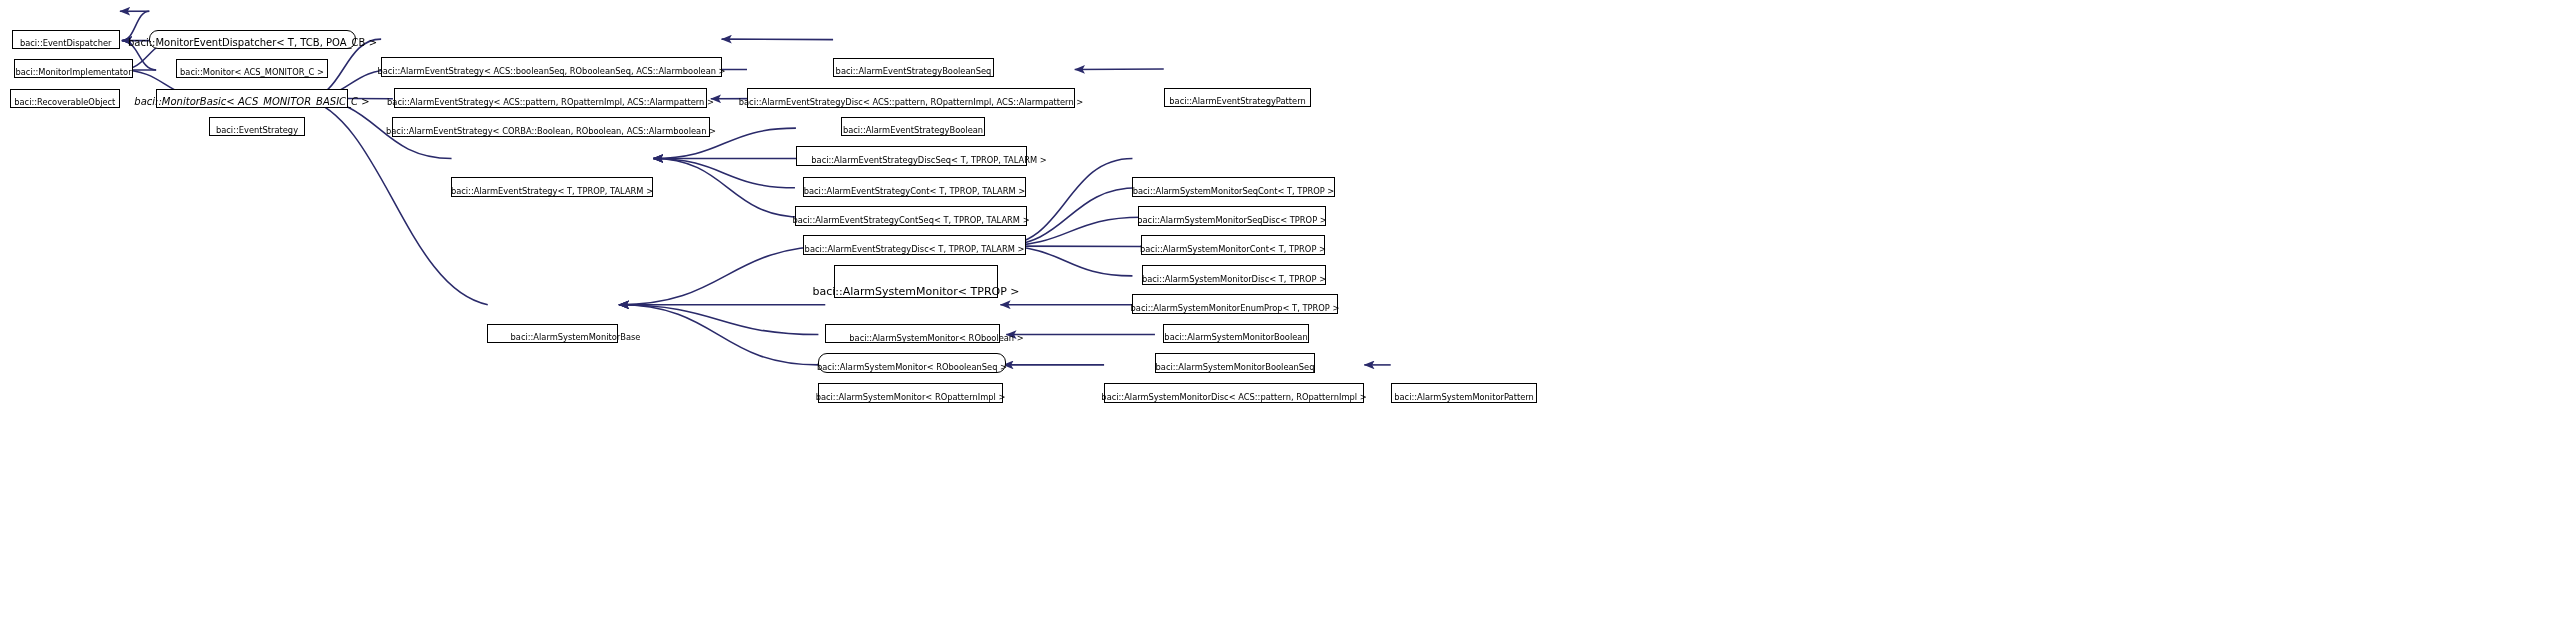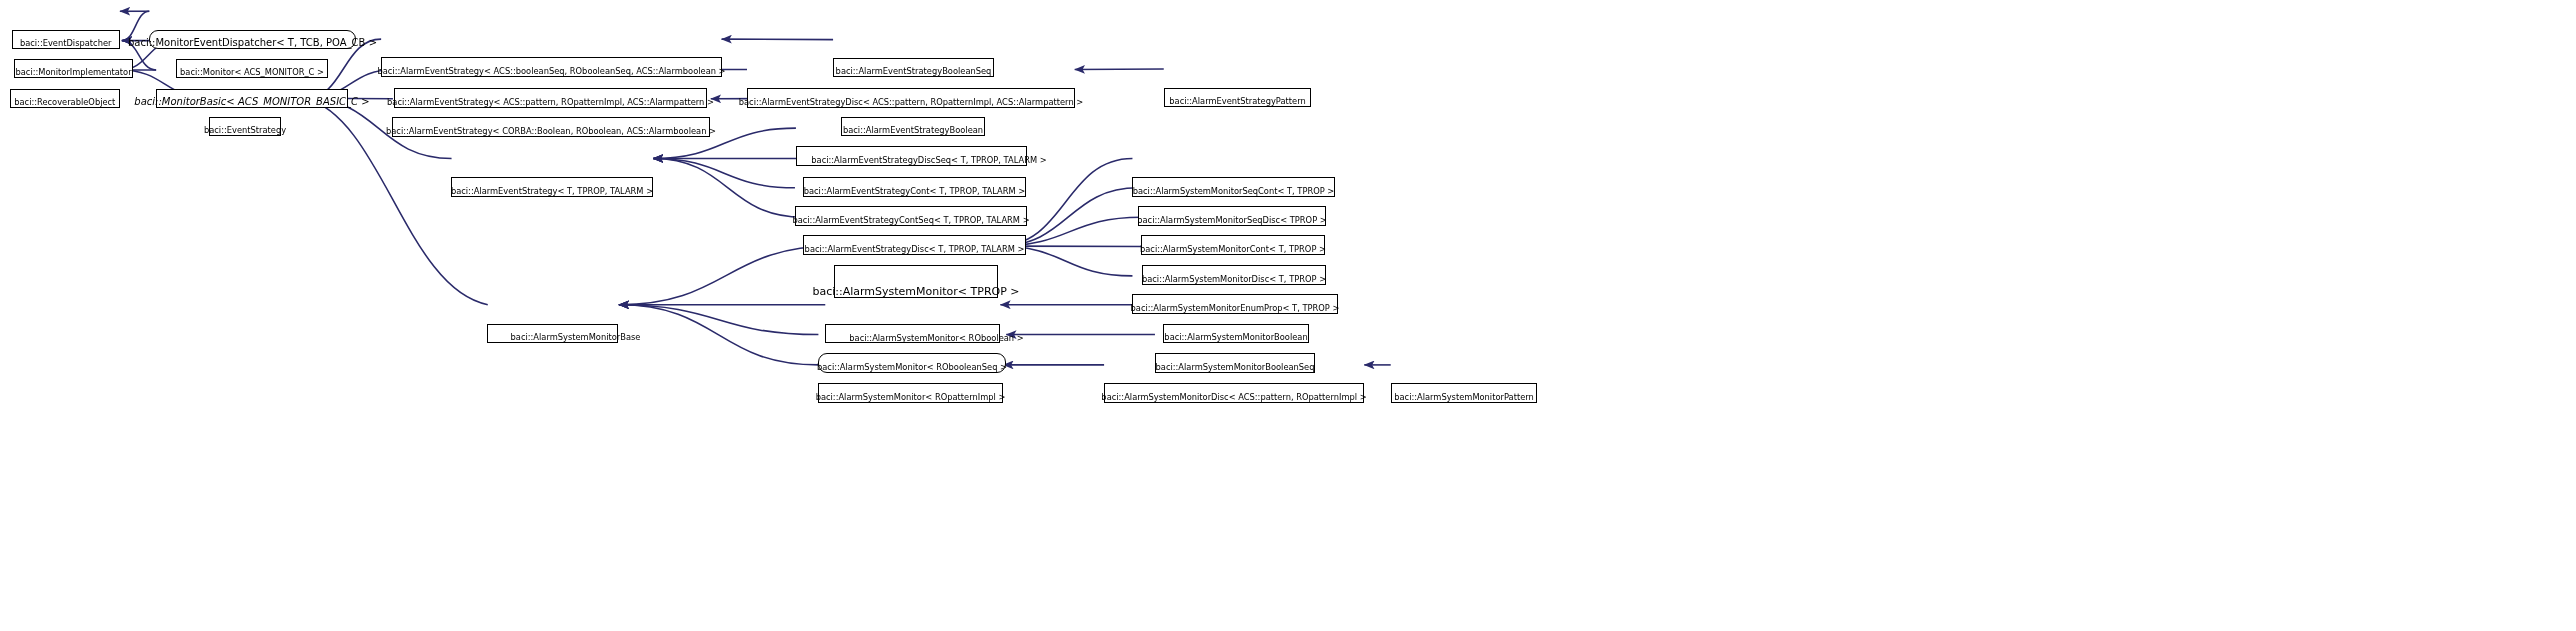--- a/index.html
+++ b/index.html
@@ -105,21 +105,21 @@
       </div>
       <div class="node" style="left: 176px; top: 31px; width: 152px; height: 18.6px; font-size: 8.3px; border-color: rgb(0, 0, 0); background: rgb(255, 255, 255); color: rgb(0, 0, 0);">
         <span class="label">baci::Monitor&lt; ACS_MONITOR_C &gt;</span>
       </div>
       <div class="node" style="left: 9.8px; top: 61px; width: 110px; height: 18.6px; font-size: 8.3px; border-color: rgb(0, 0, 0); background: rgb(255, 255, 255); color: rgb(0, 0, 0);">
         <span class="label">baci::RecoverableObject</span>
       </div>
       <div class="node" style="left: 156px; top: 61px; width: 192px; height: 18.6px; font-size: 10px; border-color: rgb(0, 0, 0); background: rgb(255, 255, 255); color: rgb(0, 0, 0); font-style: italic;">
         <span class="label">baci::MonitorBasic&lt; ACS_MONITOR_BASIC_C &gt;</span>
       </div>
-      <div class="node" style="left: 209px; top: 89px; width: 72px; height: 18.6px; font-size: 8.3px; border-color: rgb(0, 0, 0); background: rgb(255, 255, 255); color: rgb(0, 0, 0);">
+      <div class="node" style="left: 209px; top: 89px; width: 96px; height: 18.6px; font-size: 8.3px; border-color: rgb(0, 0, 0); background: rgb(255, 255, 255); color: rgb(0, 0, 0);">
         <span class="label">baci::EventStrategy</span>
       </div>
       <div class="node" style="left: 381px; top: 29px; width: 341px; height: 19.6px; font-size: 8.3px; border-color: rgb(0, 0, 0); background: rgb(255, 255, 255); color: rgb(0, 0, 0);">
         <span class="label">baci::AlarmEventStrategy&lt; ACS::booleanSeq, RObooleanSeq, ACS::Alarmboolean &gt;</span>
       </div>
       <div class="node" style="left: 394px; top: 60px; width: 313px; height: 19.6px; font-size: 8.3px; border-color: rgb(0, 0, 0); background: rgb(255, 255, 255); color: rgb(0, 0, 0);">
         <span class="label">baci::AlarmEventStrategy&lt; ACS::pattern, ROpatternImpl, ACS::Alarmpattern &gt;</span>
       </div>
       <div class="node" style="left: 392px; top: 89px; width: 318px; height: 19.6px; font-size: 8.3px; border-color: rgb(0, 0, 0); background: rgb(255, 255, 255); color: rgb(0, 0, 0);">
         <span class="label">baci::AlarmEventStrategy&lt; CORBA::Boolean, ROboolean, ACS::Alarmboolean &gt;</span>

